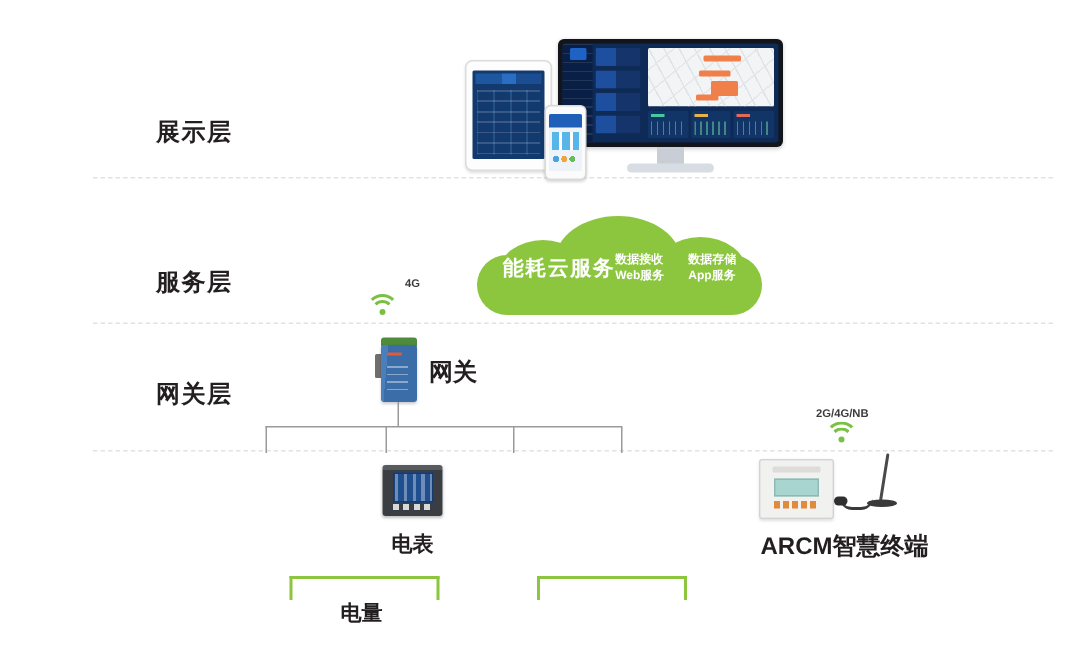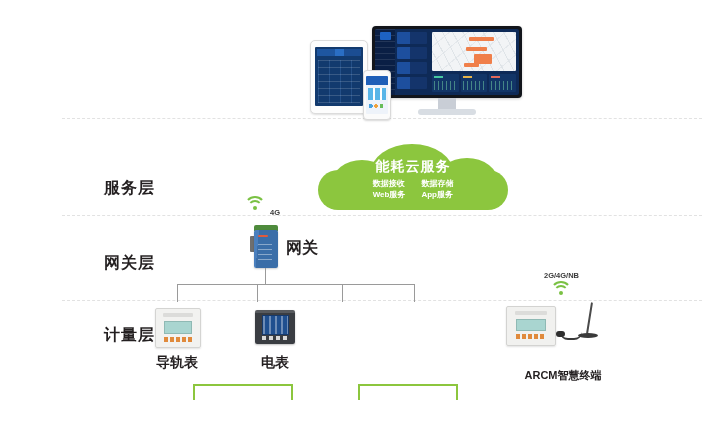--- a/index.html
+++ b/index.html
@@ -102,21 +102,21 @@
       radial-gradient(circle at 75% 50%,#67bd5a 0 2px,transparent 2px);}
 
   
   #cloud{position:absolute;left:318px;top:144px;width:190px;height:66px;}
   .cl{position:absolute;background:#8cc63e;border-radius:50%;}
   .cl.base{left:0;top:26px;width:190px;height:40px;border-radius:20px;}
   .cl.b1{left:14px;top:16px;width:60px;height:46px;}
   .cl.b2{left:52px;top:0px;width:84px;height:60px;}
   .cl.b3{left:118px;top:14px;width:62px;height:48px;}
   .cloud-txt{position:absolute;left:0;top:0;width:190px;height:66px;z-index:2;
-    display:flex;flex-direction:column;align-items:center;justify-content:center;}
+    display:flex;flex-direction:row;align-items:center;justify-content:center;}
   .cloud-title{font-size:14px;font-weight:bold;color:#ffffff;letter-spacing:1px;margin-top:4px;}
   .cloud-cols{display:flex;gap:16px;margin-top:3px;}
   .cloud-col{display:flex;flex-direction:column;align-items:flex-start;}
   .cloud-col span{font-size:8px;font-weight:bold;color:#ffffff;line-height:1.35;white-space:nowrap;}
 
   
   #gateway{position:absolute;left:250px;top:224px;width:30px;height:44px;}
   .gw-body{position:absolute;left:4px;top:6px;width:24px;height:38px;
     background:linear-gradient(95deg,#4a7fbd 0 18%,#3b6ea8 18% 100%);border-radius:2px;
     box-shadow:0 1px 2px rgba(0,0,0,.2);}
@@ -197,39 +197,39 @@
   .arcm-box::before{content:"";position:absolute;left:8px;top:4px;right:8px;height:4px;background:#dcdcda;border-radius:1px;}
   .arcm-box .lcd{position:absolute;left:9px;top:12px;right:9px;height:10px;background:#a9d5d0;border:1px solid #8fb9b4;}
   .arcm-box .btns{position:absolute;left:9px;bottom:6px;right:9px;height:5px;
     background:repeating-linear-gradient(90deg,#e08a3c 0 4px,#f1f1ef 4px 6px);}
   .ant-rod{position:absolute;left:88px;top:2px;width:2px;height:32px;background:#4a4a4a;
     transform:rotate(9deg);transform-origin:bottom center;border-radius:1px;}
   .ant-base{position:absolute;left:80px;top:33px;width:20px;height:5px;background:#3a3a3a;border-radius:50%;}
   .ant-cable{position:absolute;left:62px;top:32px;width:22px;height:6px;
     border-bottom:2px solid #3a3a3a;border-radius:0 0 8px 8px;}
   .ant-plug{position:absolute;left:58px;top:31px;width:9px;height:6px;background:#2f2f2f;border-radius:3px;}
-  .arcm-cap{font-size:11px;font-weight:bold;text-align:center;margin-top:16px;white-space:nowrap;}
+  .arcm-cap{font-size:16px;font-weight:bold;text-align:center;margin-top:2px;white-space:nowrap;}
 
   
   .bracket{position:absolute;height:14px;border:2px solid #8cc63e;border-top:none;
     transform:scaleY(-1);}
   .bracket-label{position:absolute;font-size:14px;font-weight:bold;text-align:center;white-space:nowrap;}
 </style>
 </head>
 <body>
 
 <div id="stage">
 
   <div class="divider" style="top:118px"></div>
   <div class="divider" style="top:215px"></div>
   <div class="divider" style="top:300px"></div>
 
+  <div class="layer-label" style="top:78px">展示层</div>
   <div class="layer-label" style="top:178px">服务层</div>
   <div class="layer-label" style="top:253px">网关层</div>
-  <div class="layer-label" style="top:325px">计量层</div>
 
   <div id="display-group">
 
     <div class="tablet">
       <div class="scr"></div>
     </div>
 
     <div class="monitor">
       <div class="bezel">
         <div class="scr">
@@ -285,47 +285,38 @@
         </div>
       </div>
     </div>
   </div>
 
   <div class="wifi" style="left:244px;top:196px">
     <span class="a1"></span>
       <span class="a2"></span>
       <span class="dot"></span>
   </div>
-  <div class="net-tag" style="left:270px;top:208px">4G</div>
+  <div class="net-tag" style="left:270px;top:184px">4G</div>
 
   <div id="gateway">
     <div class="gw-top"></div>
     <div class="gw-side"></div>
     <div class="gw-body"></div>
   </div>
   <div class="gw-label" style="position:absolute;left:286px;top:238px">网关</div>
 
   <div id="tree">
     <div class="ln v" style="left:105px;top:0;height:16px"></div>
     <div class="ln h" style="left:17px;top:16px;width:237px"></div>
     <div class="ln v" style="left:17px;top:16px;height:18px"></div>
     <div class="ln v" style="left:97px;top:16px;height:18px"></div>
     <div class="ln v" style="left:182px;top:16px;height:18px"></div>
     <div class="ln v" style="left:254px;top:16px;height:18px"></div>
   </div>
 
-  <div class="meter" style="left:142px;top:302px">
-    <div class="art">
-      <div class="din">
-        <div class="lcd"></div>
-        <div class="btns"></div>
-      </div>
-    </div>
-    <div class="cap">导轨表</div>
-  </div>
 
   <div class="meter" style="left:240px;top:302px">
     <div class="art">
       <div class="panel">
         <div class="lcd"></div>
         <div class="btns"></div>
       </div>
     </div>
     <div class="cap">电表</div>
   </div>
@@ -347,16 +338,17 @@
       </div>
       <div class="ant-rod"></div>
       <div class="ant-base"></div>
       <div class="ant-cable"></div>
       <div class="ant-plug"></div>
     </div>
     <div class="arcm-cap">ARCM智慧终端</div>
   </div>
 
   <div class="bracket" style="left:193px;top:384px;width:96px"></div>
+  <div class="bracket-label" style="left:193px;top:400px;width:96px">电量</div>
 
   <div class="bracket" style="left:358px;top:384px;width:96px"></div>
 
 </div>
 
 </body></html>

